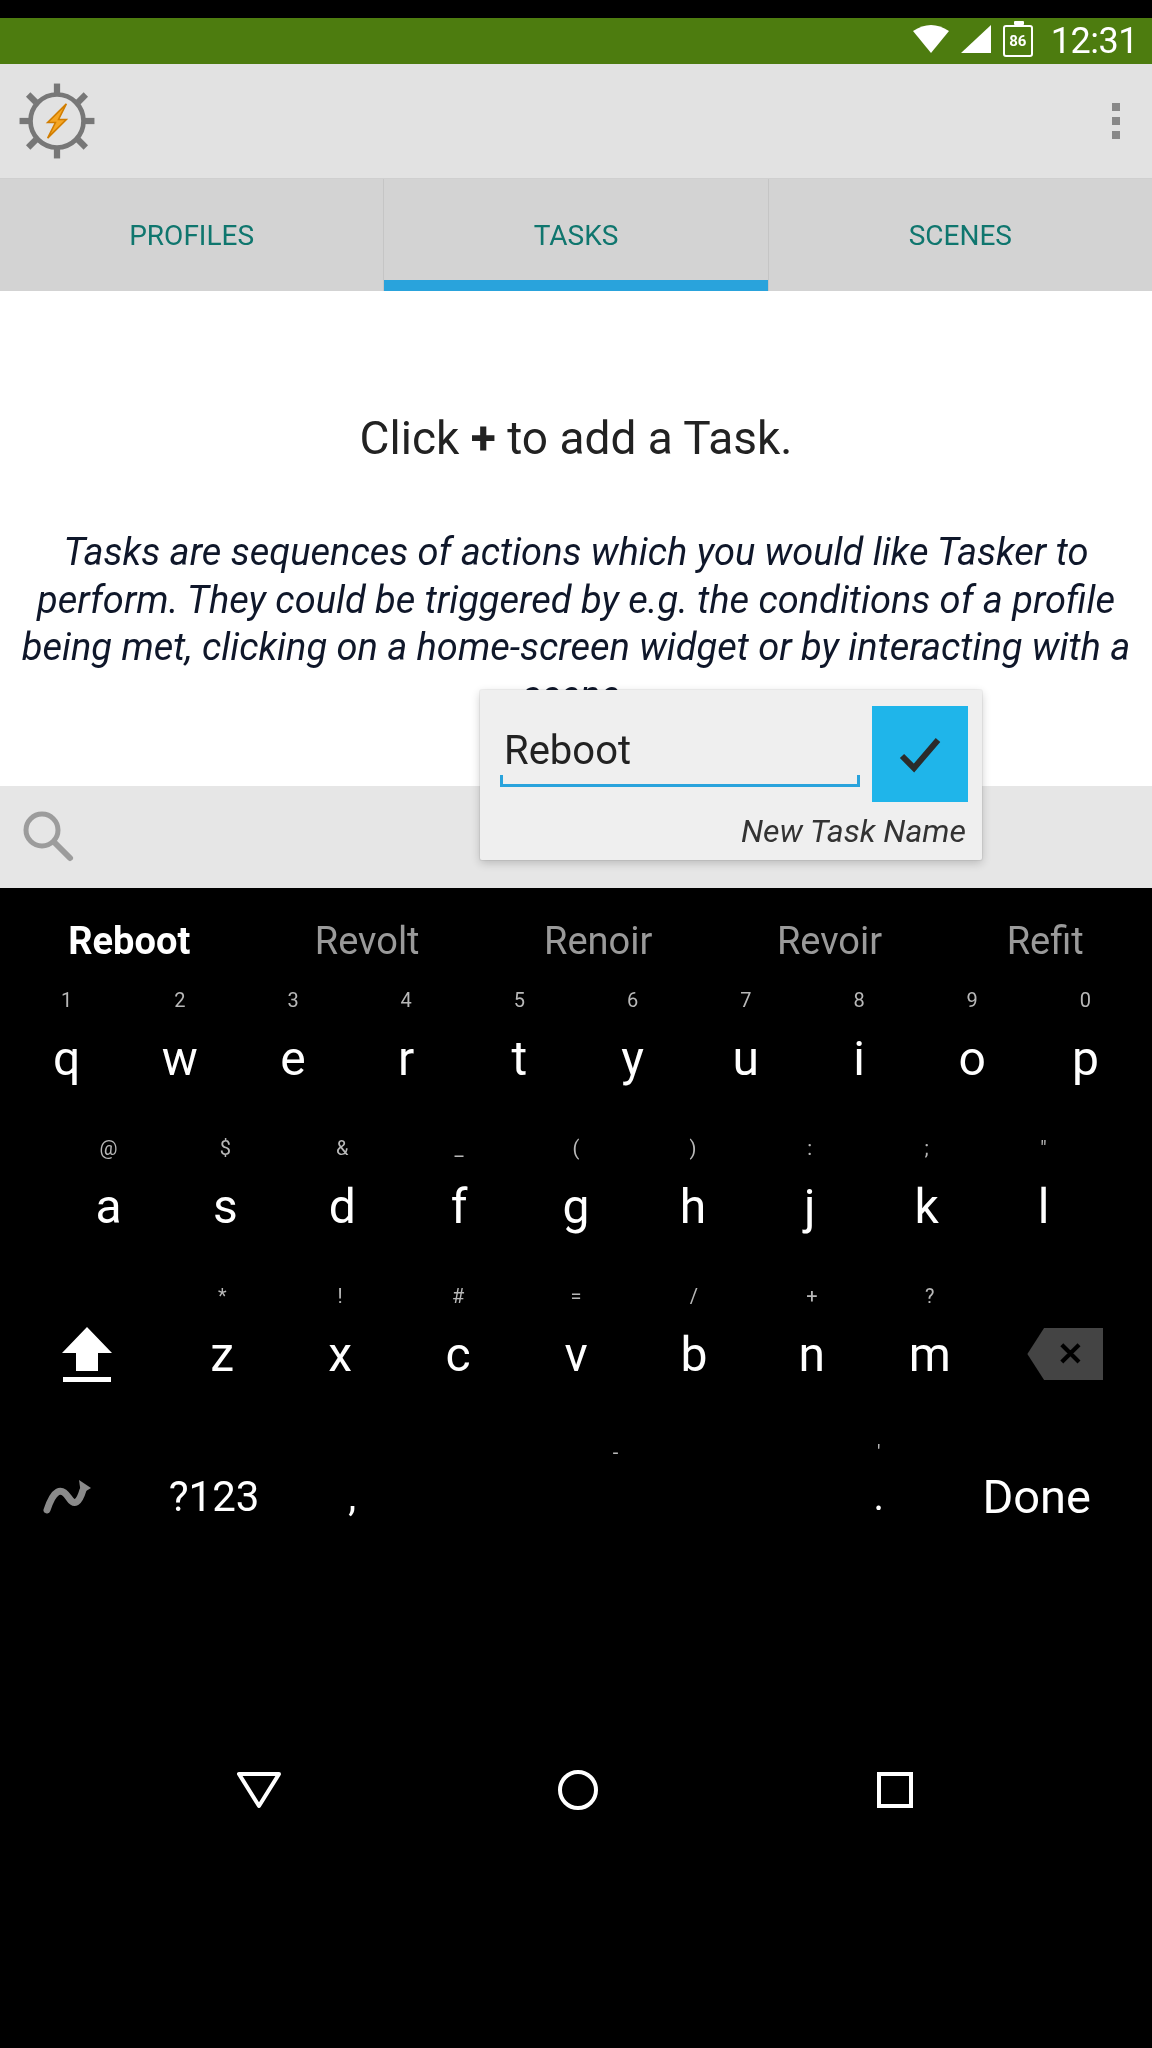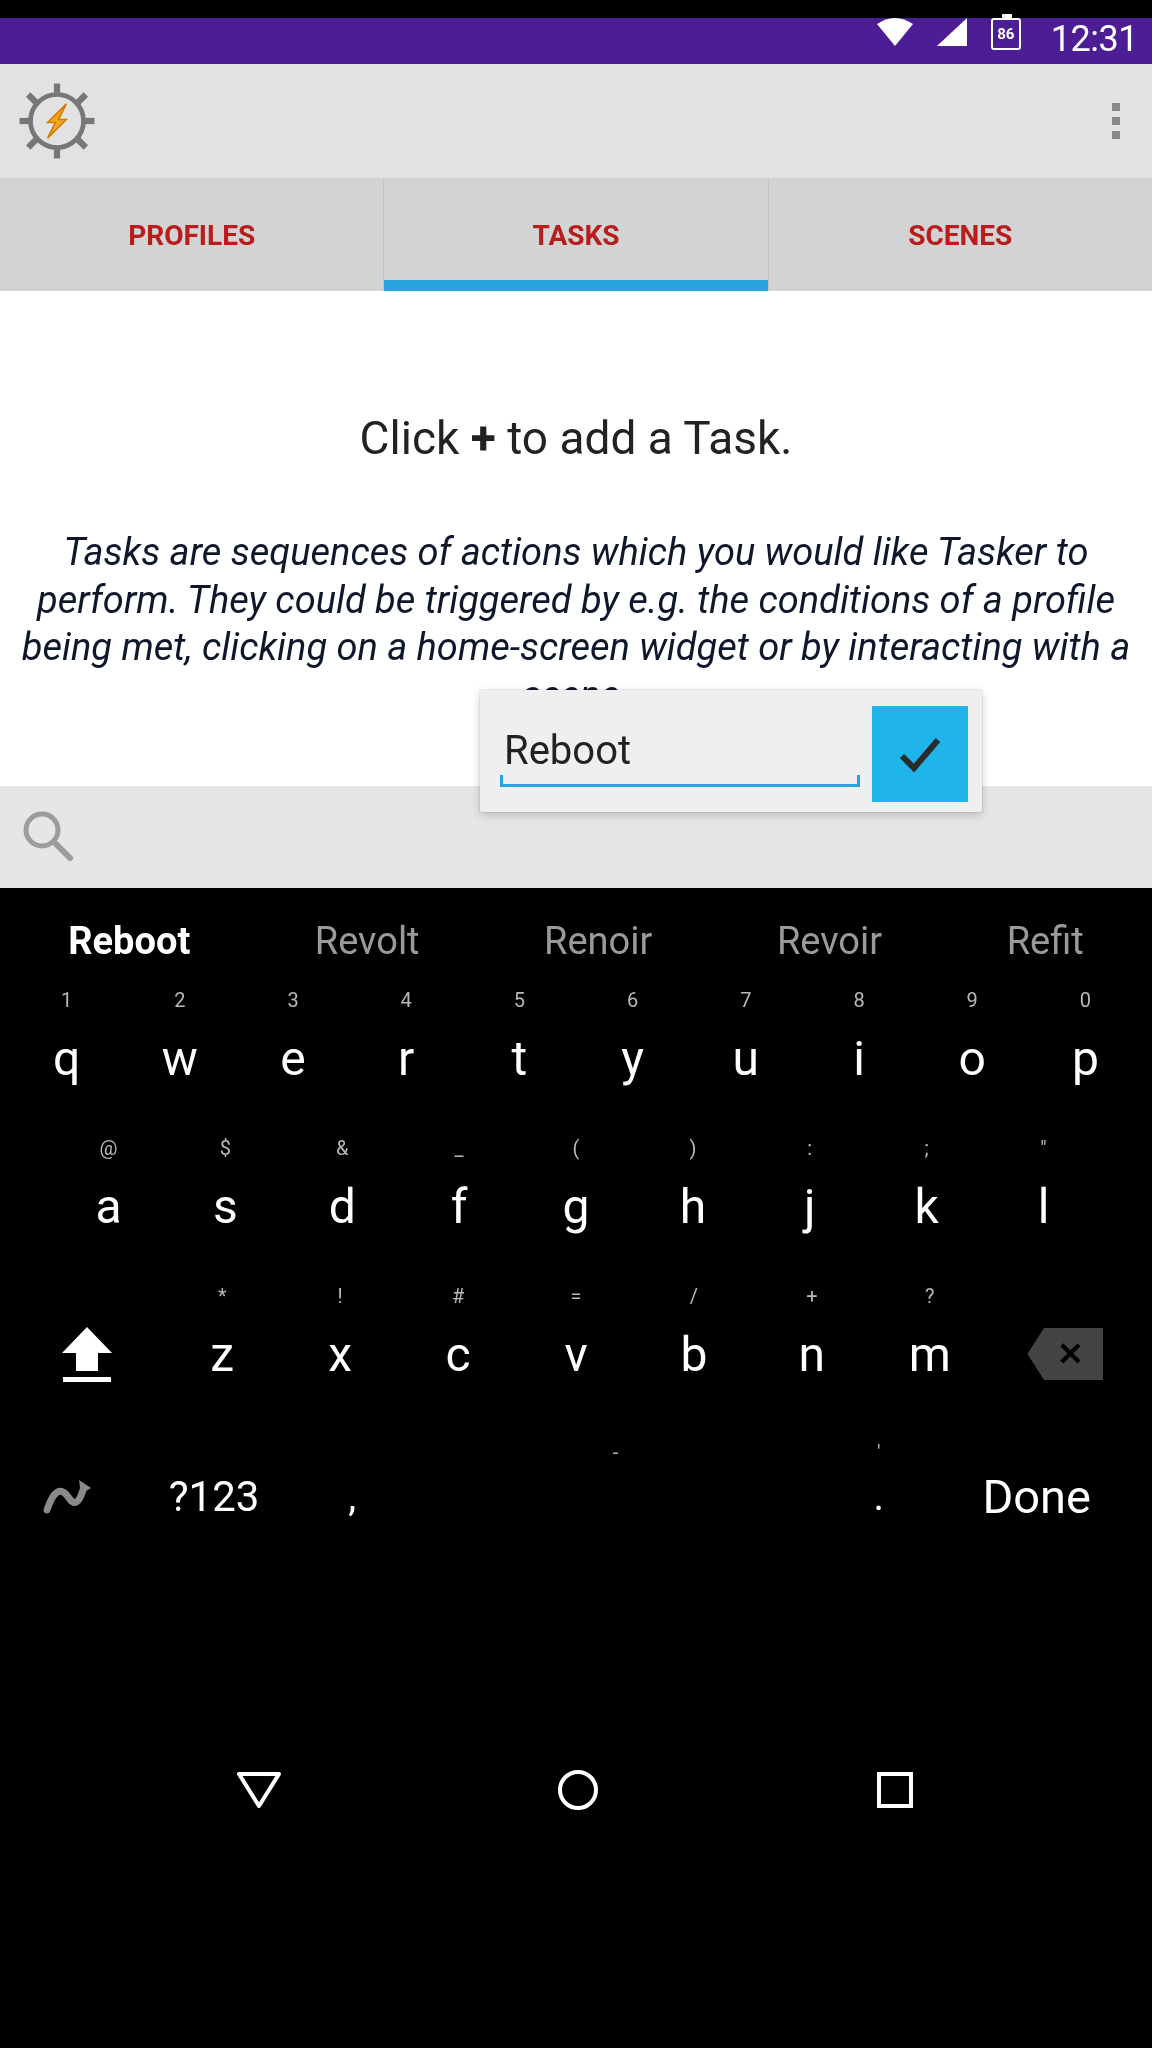--- a/index.html
+++ b/index.html
@@ -5,26 +5,27 @@
   * { margin: 0; padding: 0; box-sizing: border-box; font-family: Roboto, Arial, sans-serif; }
   html, body { width: 1152px; height: 2048px; background: #fff; overflow: hidden; }
   body { background: #000; }
 
   
   .frame-top { background: #000; height: 18px; }
 
   
   .status-bar {
     height: 46px;
-    background: #4c1d95;
+    background: #4d7c0f;
     color: #fff;
     display: flex;
+    align-items: center;
     justify-content: flex-end;
     padding: 0 14px;
-    gap: 24px;
+    gap: 12px;
   }
   .status-bar .wifi, .status-bar .cell, .status-bar .battery { display: inline-block; }
   .status-bar .batt-box {
     border: 2px solid #fff;
     border-radius: 3px;
     width: 30px;
     height: 32px;
     position: relative;
     display: flex;
     align-items: center;
@@ -88,22 +89,22 @@
     height: 112px;
     display: flex;
     align-items: stretch;
   }
   .tabs .tab {
     flex: 1;
     display: flex;
     align-items: center;
     justify-content: center;
     font-size: 28px;
-    font-weight: 700;
-    color: #b91c1c;
+    font-weight: 400;
+    color: #0f766e;
     position: relative;
     border-right: 1px solid #c5c5c5;
   }
   .tabs .tab:last-child { border-right: none; }
   .tabs .tab.active::after {
     content: "";
     position: absolute;
     bottom: 0;
     left: 0;
     right: 0;
@@ -386,20 +387,21 @@
       <div class="row1">
         <div class="input-wrap">
           <input type="text" value="Reboot" style="">
         </div>
         <div class="confirm">
           <svg width="56" height="56" viewBox="0 0 56 56">
             <path d="M10 30 L22 42 L46 14" fill="none" stroke="#2b2b2b" stroke-width="6"></path>
           </svg>
         </div>
       </div>
+      <div class="caption">New Task Name</div>
     </div>
   </div>
 </div>
 
 <div class="keyboard">
   <div class="suggestions">
     <span class="sug primary">Reboot</span>
     <span class="sug">Revolt</span>
     <span class="sug">Renoir</span>
     <span class="sug">Revoir</span>

